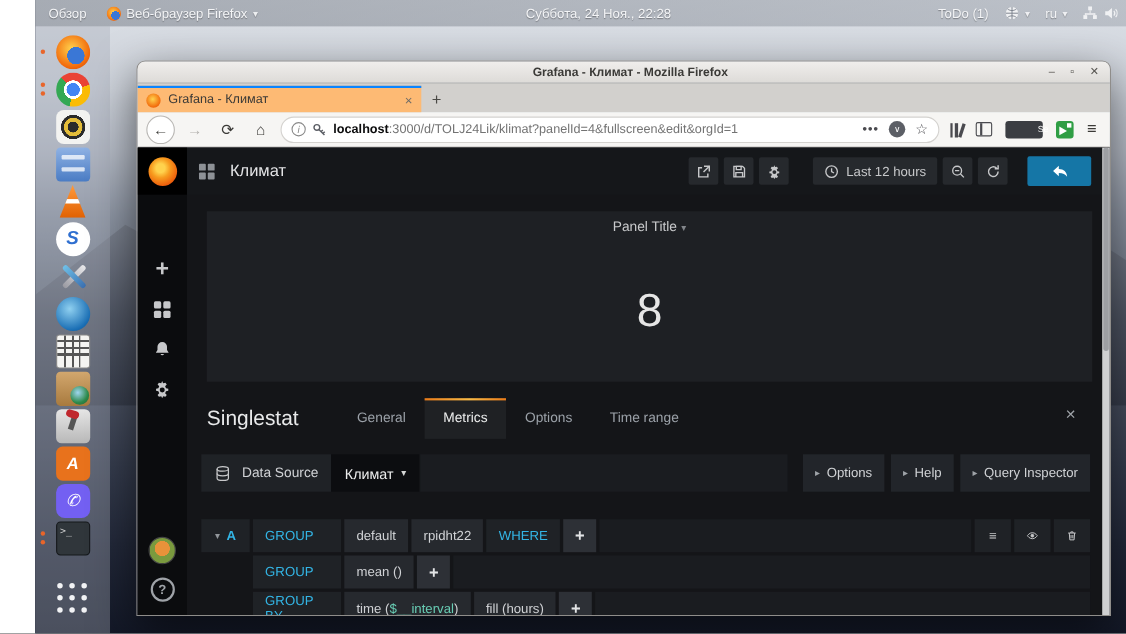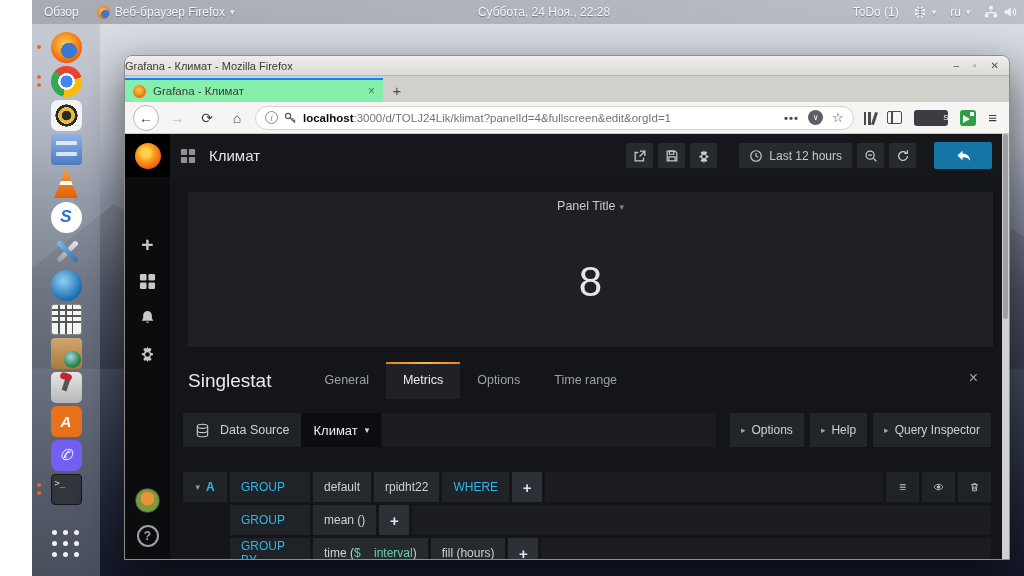--- a/index.html
+++ b/index.html
@@ -77,26 +77,26 @@
   .dk-term { background:#30363b; border:1px solid #15181b; border-radius:4px; color:#d8d8d8; font-family:"DejaVu Sans Mono",monospace; font-size:9px; display:flex; align-items:flex-start; padding:3px; }
   .show-apps { margin-top:24px; display:grid; grid-template-columns:repeat(3,6px); grid-template-rows:repeat(3,6px); gap:5px; }
   .show-apps i { width:5px; height:5px; border-radius:50%; background:#f2f3f5; display:block; }
 
   
   .window { position:absolute; left:92px; top:55px; width:886px; height:505px;
     border-radius:8px 8px 0 0; box-shadow:0 14px 40px rgba(0,0,0,.55); z-index:45; overflow:hidden;
     border:1px solid #8f8d8a; }
   .titlebar { height:20px; background:linear-gradient(#f0eeec,#dddbd8); border-bottom:1px solid #b8b6b2;
     display:flex; align-items:center; position:relative; }
-  .titlebar .wtitle { position:absolute; left:0; right:0; font-size:11px; font-weight:normal; color:#3b3a37; }
+  .titlebar .wtitle { position:absolute; left:12px; right:0; text-align:center; font-size:11px; font-weight:bold; color:#3b3a37; }
   .win-ctrls { margin-left:auto; display:flex; gap:14px; padding-right:10px; z-index:2; }
   .win-ctrls span { font-size:10px; color:#55534f; line-height:18px; cursor:default; }
 
   .tabbar { height:26px; background:#d2d0cd; display:flex; align-items:flex-end; }
-  .tab { width:258px; height:24px; background:#86efac; border-top:2px solid #0a84ff;
+  .tab { width:258px; height:24px; background:#fdba74; border-top:2px solid #0a84ff;
     display:flex; align-items:center; gap:7px; padding:0 8px; font-size:11.5px; color:#3b3a37; }
   .tab .fav { width:13px; height:13px; border-radius:50%;
     background:radial-gradient(circle at 45% 40%,#ffd24d,#f26a0c 68%,#d64a00); flex:0 0 13px; }
   .tab .tab-close { margin-left:auto; color:#6b6a66; font-size:12px; }
   .newtab { width:28px; height:24px; display:flex; align-items:center; justify-content:center; font-size:15px; color:#4a4945; }
 
   .navbar { height:32px; background:#f6f5f3; border-bottom:1px solid #ccc9c6; display:flex; align-items:center; padding:0 8px; gap:6px; }
   .nav-btn { width:24px; height:24px; display:flex; align-items:center; justify-content:center; font-size:14px; color:#3b3a37; }
   .nav-back { width:26px; height:26px; border:1px solid #b9b7b4; border-radius:50%; background:#fff; font-size:14px; }
   .nav-fwd { color:#b4b2af; }

